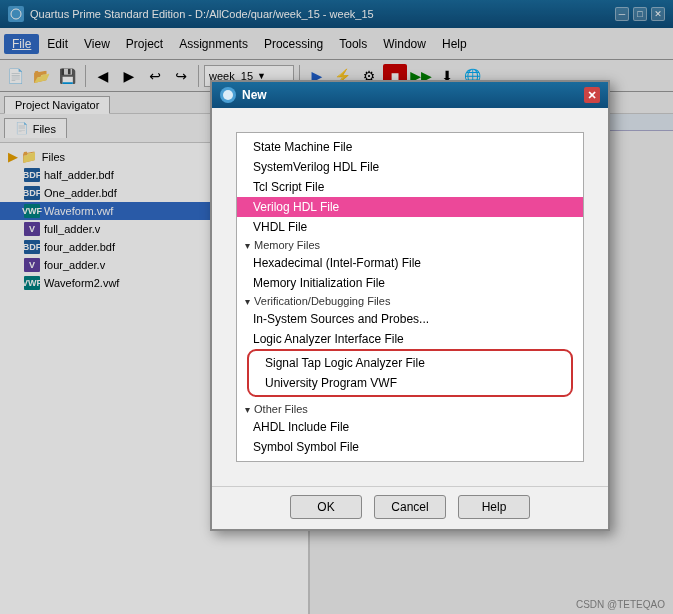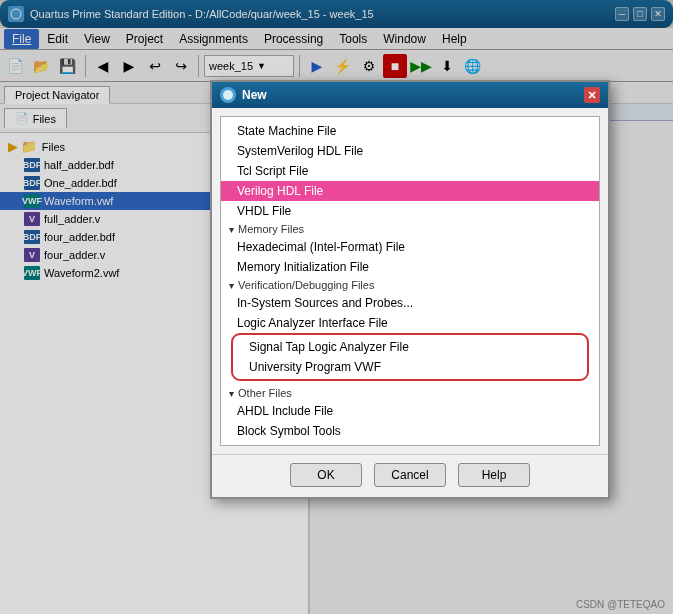--- a/index.html
+++ b/index.html
@@ -15,21 +15,20 @@
 
     
     .title-bar {
       background: linear-gradient(to bottom, #1a6b9c, #0e4d7a);
       color: white;
       height: 28px;
       display: flex;
       align-items: center;
       padding: 0 8px;
       font-size: 11px;
-      border-radius: 9px;
     }
     .title-bar-icon {
       width: 16px; height: 16px;
       background: #4a9fd4;
       border-radius: 2px;
       margin-right: 6px;
       display: flex; align-items: center; justify-content: center;
       font-size: 10px; font-weight: bold; color: white;
     }
     .title-bar-text { flex: 1; }
@@ -40,21 +39,21 @@
       border: 1px solid rgba(255,255,255,0.4);
       background: rgba(255,255,255,0.2);
       cursor: pointer;
       display: flex; align-items: center; justify-content: center;
       font-size: 9px; color: white;
     }
 
     
     .menu-bar {
       background: #f0f0f0;
-      height: 22px;
+      height: 32px;
       display: flex;
       align-items: center;
       border-bottom: 1px solid #999;
       padding: 0 4px;
     }
     .menu-item {
       padding: 2px 8px;
       font-size: 12px;
       cursor: pointer;
       border-radius: 2px;
@@ -263,21 +262,21 @@
     .dialog-close-btn {
       width: 16px; height: 16px;
       background: #cc4444;
       border-radius: 2px;
       display: flex; align-items: center; justify-content: center;
       font-size: 11px; color: white; cursor: pointer;
     }
 
     .dialog-body {
       flex: 1;
-      padding: 0;
+      padding: 16px;
     }
 
     .dialog-list {
       background: white;
       border: 1px solid #aaa;
       margin: 8px;
       padding: 4px 0;
       overflow-y: auto;
       font-size: 12px;
     }
@@ -520,21 +519,21 @@
       <div class="highlight-box">
         <div class="highlight-item">Signal Tap Logic Analyzer File</div>
         <div class="highlight-item">University Program VWF</div>
       </div>
 
       <div class="list-section">
         <span class="section-arrow">▾</span>
         <span>Other Files</span>
       </div>
       <div class="list-item">AHDL Include File</div>
-      <div class="list-item">Block Symbol Tools</div>
+      <div class="list-item">Symbol Symbol File</div>
     </div>
   </div>
 
   <div class="dialog-buttons">
     <button class="dialog-btn">OK</button>
     <button class="dialog-btn">Cancel</button>
     <button class="dialog-btn">Help</button>
   </div>
 </div>
 

